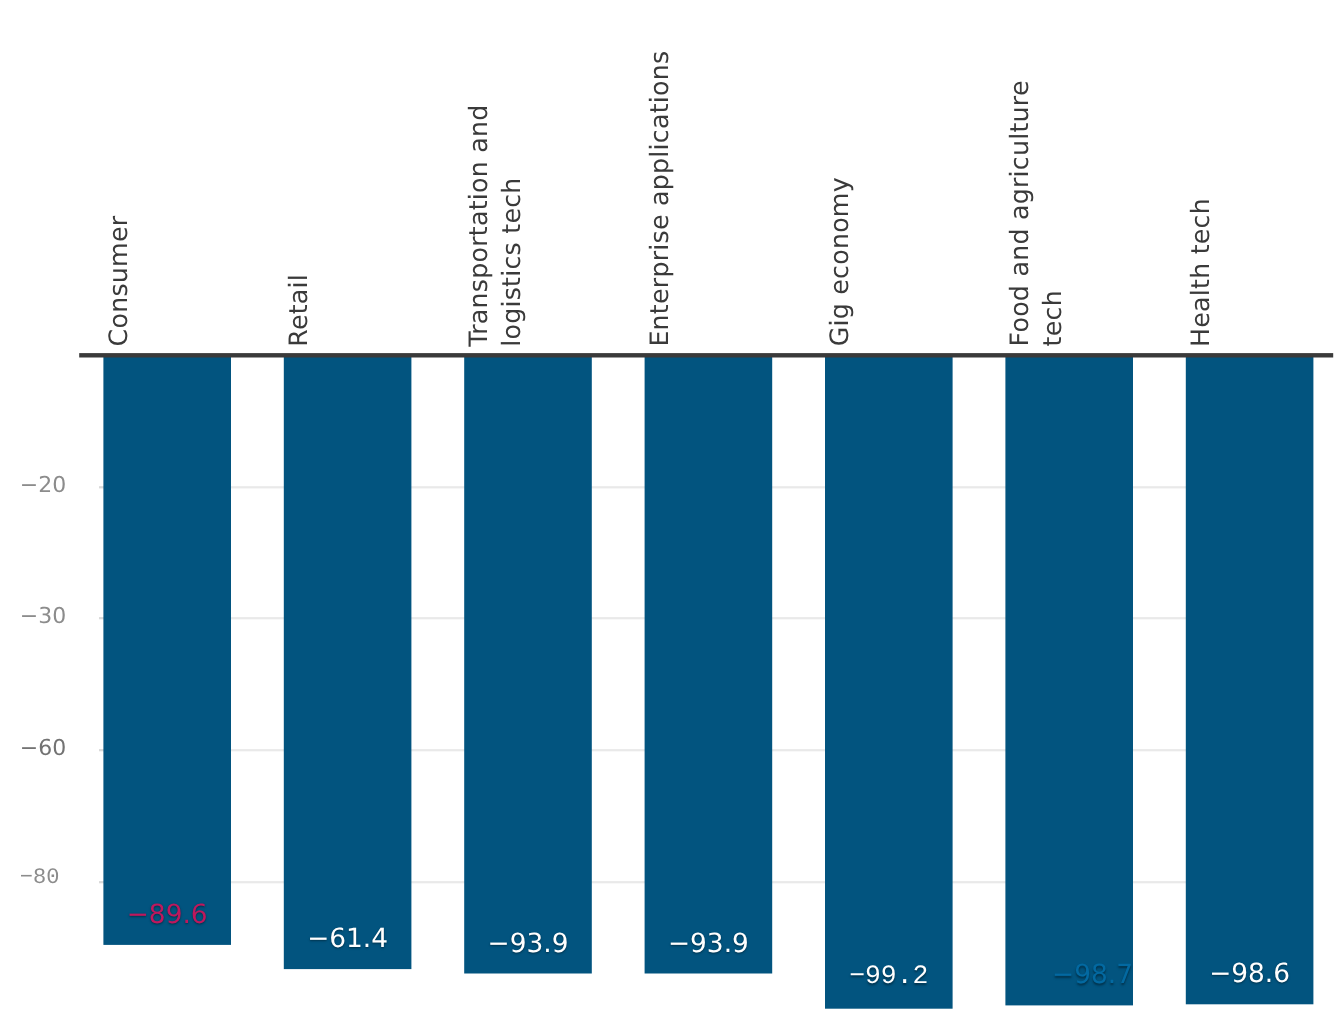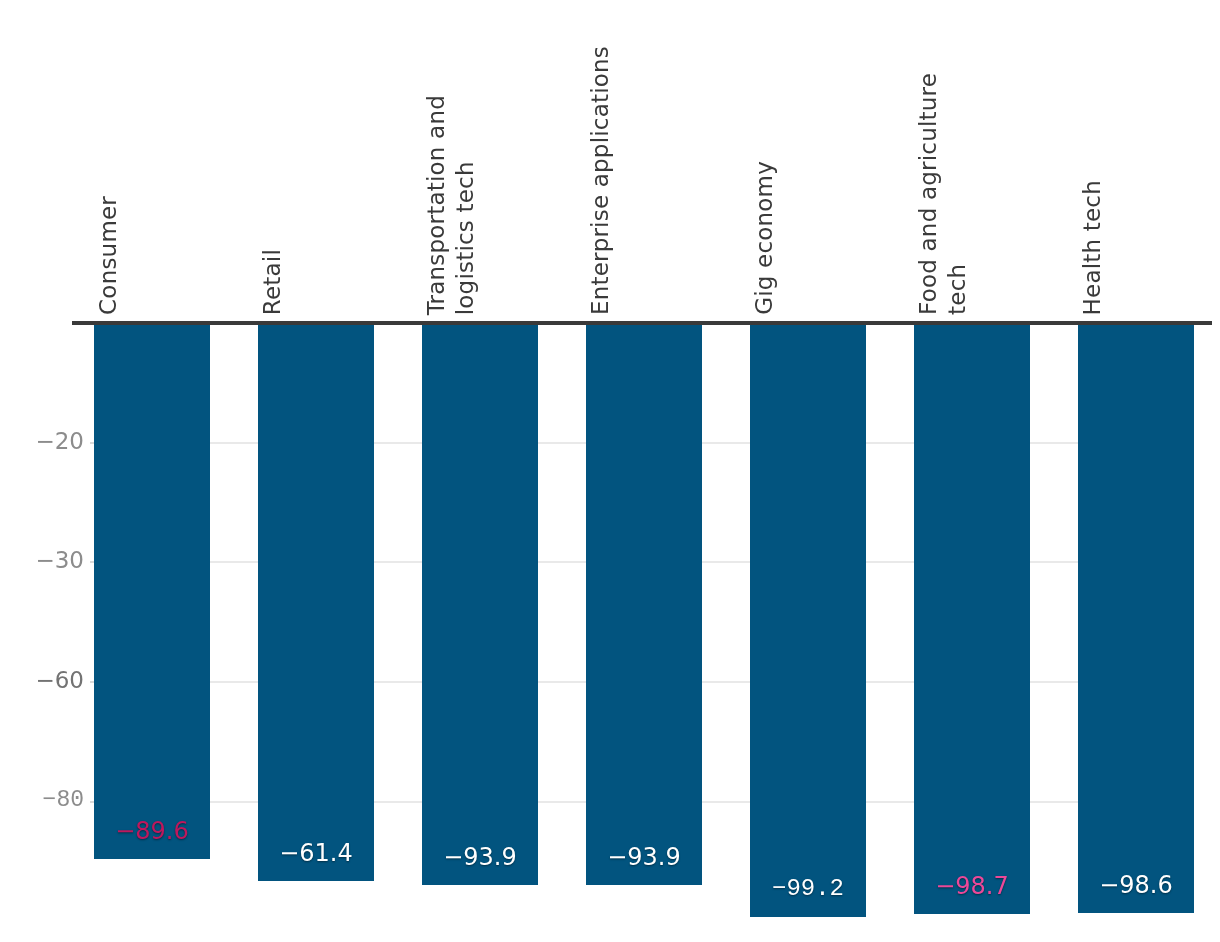--- a/index.html
+++ b/index.html
@@ -24,23 +24,22 @@
     position: absolute;
     left: 0;
     width: 1220px;
     height: 0;
   }
   .y-tick-row .tick-text {
     position: absolute;
     left: 18px;
     top: -13px;
     width: 66px;
-    text-align: right;
     color: #8c8c8c;
-    font-size: 23px;
+    font-size: 20px;
     line-height: 1;
     white-space: nowrap;
   }
   .y-tick-row .tick-dash {
     position: absolute;
     left: 90px;
     top: -1px;
     width: 22px;
     height: 2px;
     background: #d9d9d9;
@@ -186,21 +185,21 @@
         </div>
         <div class="bar-rect" style="top: 323px; height: 593.514px; background: rgb(2, 84, 127);"></div>
         <div class="bar-value-label" style="top: 876.514px; color: rgb(255, 255, 255); font-family: Liberation Mono, monospace;">−99.2</div>
       </div>
       <div class="bar-group" style="left: 914px;">
         <div class="cat-label" style="bottom: 627px;">
           <div class="cat-label-inner" style="color: rgb(58, 58, 58);">Food and agriculture
 tech</div>
         </div>
         <div class="bar-rect" style="top: 323px; height: 590.522px; background: rgb(2, 84, 127);"></div>
-        <div class="bar-value-label" style="top: 873.522px; color: #ec4899;">−98.7</div>
+        <div class="bar-value-label" style="top: 873.522px; color: #0369a1; text-align: right;">−98.7</div>
       </div>
       <div class="bar-group" style="left: 1078px;">
         <div class="cat-label" style="bottom: 627px;">
           <div class="cat-label-inner" style="color: rgb(58, 58, 58);">Health tech</div>
         </div>
         <div class="bar-rect" style="top: 323px; height: 589.924px; background: rgb(2, 84, 127);"></div>
         <div class="bar-value-label" style="top: 872.924px; color: rgb(255, 255, 255);">−98.6</div>
       </div>
     </div>
 

